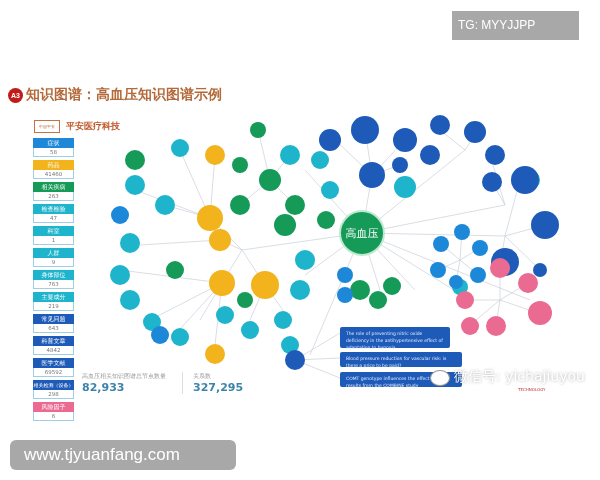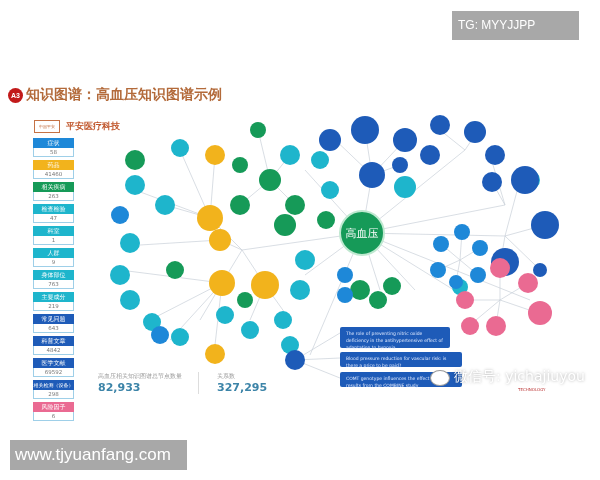--- a/index.html
+++ b/index.html
@@ -1,31 +1,31 @@
 <!DOCTYPE html>
 <html><head>
 <meta charset="utf-8">
 <style>
   html,body{margin:0;padding:0;background:#fff;}
   body{width:600px;height:480px;position:relative;overflow:hidden;font-family:"DejaVu Sans",sans-serif;}
   .tg{position:absolute;left:452px;top:11px;width:127px;height:29px;background:#a8a8a8;color:#fff;font-family:"Liberation Sans",sans-serif;font-size:12px;line-height:29px;padding-left:6px;box-sizing:border-box;}
-  .site{position:absolute;left:10px;top:440px;width:177px;height:30px;background:#a8a8a8;color:#fff;font-family:"Liberation Sans",sans-serif;font-size:17px;line-height:30px;padding-left:5px;box-sizing:border-box;}
+  .site{position:absolute;left:10px;top:440px;width:226px;height:30px;background:#a8a8a8;color:#fff;font-family:"Liberation Sans",sans-serif;font-size:17px;line-height:30px;padding-left:14px;box-sizing:border-box;border-radius:6px;}
   .title{position:absolute;left:8px;top:86px;display:flex;align-items:center;color:#b36a3a;font-family:"DejaVu Serif",serif;font-size:14px;font-weight:bold;}
   .title .badge{width:15px;height:15px;border-radius:50%;background:#c21a1a;color:#fff;font-size:7px;display:inline-flex;align-items:center;justify-content:center;margin-right:3px;font-family:Liberation Sans, sans-serif;}
   .logo{position:absolute;left:34px;top:120px;display:flex;align-items:flex-end;}
   .logo .box{width:24px;height:11px;border:1px solid #c57245;font-size:4px;color:#c57245;display:flex;align-items:center;justify-content:center;}
   .logo .name{color:#c0552a;font-weight:bold;font-size:9px;margin-left:6px;}
   .legend{position:absolute;left:33px;top:138px;width:41px;}
   .leg{margin-bottom:3px;}
   .leg .h{height:10px;color:#fff;font-size:6px;text-align:center;line-height:10px;}
   .leg .v{height:8px;font-size:5.5px;text-align:center;line-height:8px;color:#777;border:1px solid #9ecfe8;border-top:none;background:#fff;}
-  .stats{position:absolute;left:82px;top:372px;display:flex;align-items:flex-start;margin-left:16px;}
+  .stats{position:absolute;left:82px;top:372px;display:flex;align-items:flex-start;}
   .stat .lbl{font-size:6px;color:#999;}
   .stat .num{font-size:11px;color:#3c84a8;font-weight:bold;}
-  .stat+.stat{border-left:1px solid #ddd;padding-left:18px;margin-left:16px;}
+  .stat+.stat{border-left:1px solid #ddd;padding-left:10px;margin-left:16px;}
   svg .n text{font-family:"DejaVu Sans",sans-serif;}
   .ref{position:absolute;background:#1e5bb8;color:#dfe9ff;font-size:4.5px;padding:3px 6px;border-radius:2px;box-sizing:border-box;line-height:7px;}
   .wechat{position:absolute;left:430px;top:368px;display:flex;align-items:flex-end;color:#fff;font-size:14px;text-shadow:0 0 3px rgba(0,0,0,.35);}
   .wechat .ic{width:18px;height:14px;border-radius:50%;background:#fff;border:1px solid #999;margin-right:4px;}
   .stamp{position:absolute;left:518px;top:387px;font-size:4px;color:#b33;}
 </style>
 </head>
 <body>
 
 <div class="tg">TG: MYYJJPP</div>

